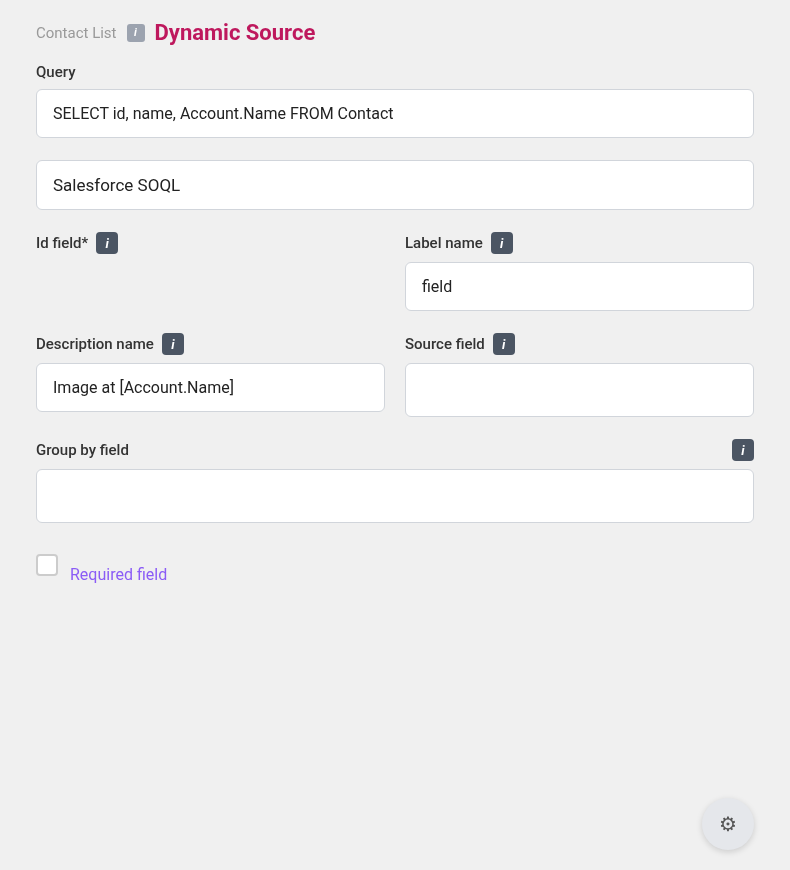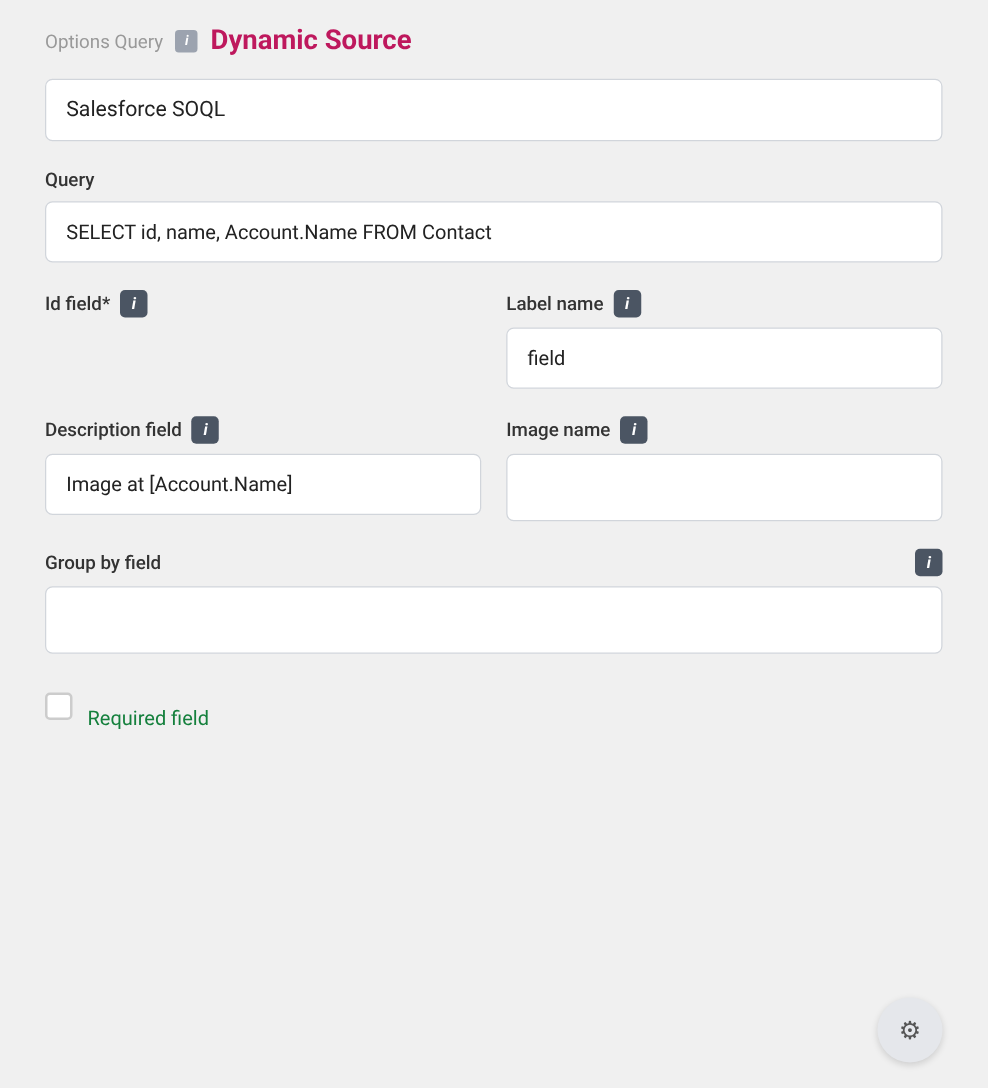--- a/index.html
+++ b/index.html
@@ -138,21 +138,21 @@
       height: 22px;
       border: 2px solid #ccc;
       border-radius: 4px;
       background: #fff;
       cursor: pointer;
       flex-shrink: 0;
     }
 
     .required-label {
       font-size: 16px;
-      color: #15803d;
+      color: #8b5cf6;
       margin-top: 20px;
     }
 
     
     .fab {
       position: absolute;
       bottom: 20px;
       right: 36px;
       width: 52px;
       height: 52px;
@@ -182,63 +182,63 @@
       color: #333;
       text-align: right;
     }
   </style>
 </head>
 <body>
 
 <div class="page-container">
 
   <div class="header-row">
-    <span class="options-list-label">Options Query</span>
+    <span class="options-list-label">Contact List</span>
     <span class="info-icon-sm">i</span>
     <span class="dynamic-source-title">Dynamic Source</span>
-  </div>
-
-  <div class="section">
-    <div class="source-selector">Salesforce SOQL</div>
   </div>
 
   <div class="section">
     <div class="field-label">
       <span class="label-text">Query</span>
     </div>
     <div class="input-field">SELECT id, name, Account.Name FROM Contact</div>
   </div>
 
+  <div class="section">
+    <div class="source-selector">Salesforce SOQL</div>
+  </div>
+
   <div class="two-col">
     <div>
       <div class="field-label">
         <span class="label-required">Id field*</span>
         <span class="info-icon">i</span>
       </div>
     </div>
     <div>
       <div class="field-label">
         <span class="label-text">Label name</span>
         <span class="info-icon">i</span>
       </div>
       <div class="input-field">field</div>
     </div>
   </div>
 
   <div class="two-col">
     <div>
       <div class="field-label">
-        <span class="label-text">Description field</span>
+        <span class="label-text">Description name</span>
         <span class="info-icon">i</span>
       </div>
       <div class="input-field">Image at [Account.Name]</div>
     </div>
     <div>
       <div class="field-label">
-        <span class="label-text">Image name</span>
+        <span class="label-text">Source field</span>
         <span class="info-icon">i</span>
       </div>
       <div class="input-field" style="min-height:54px;"></div>
     </div>
   </div>
 
   <div class="full-width-section">
     <div class="field-label">
       <span class="label-text">Group by field</span>
       <span style="flex:1;"></span>

